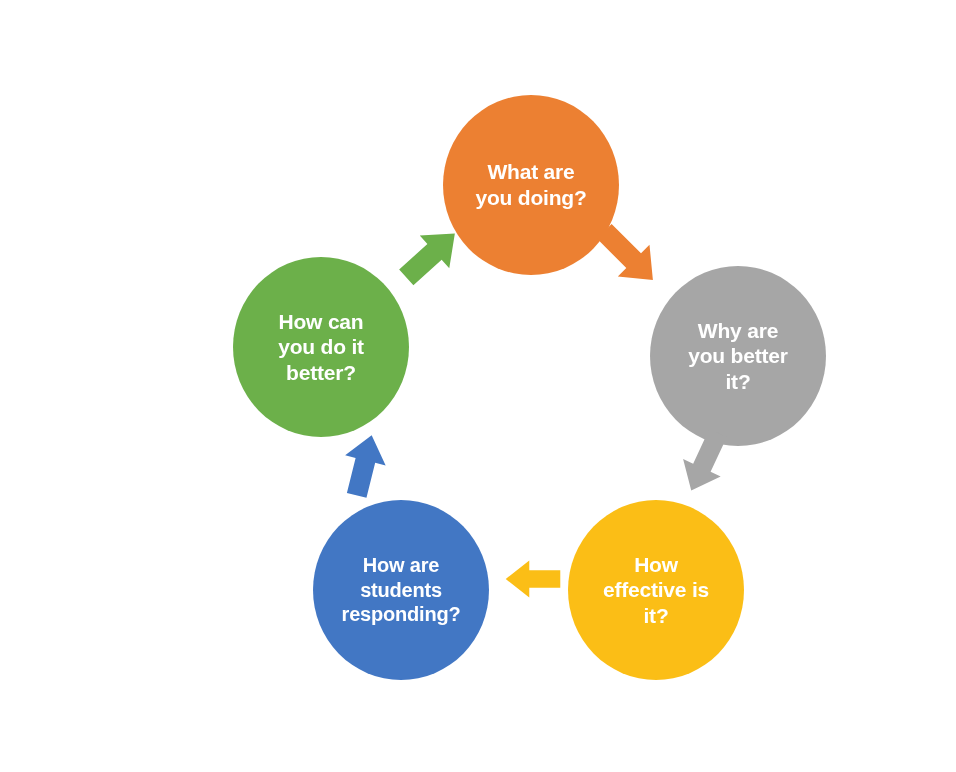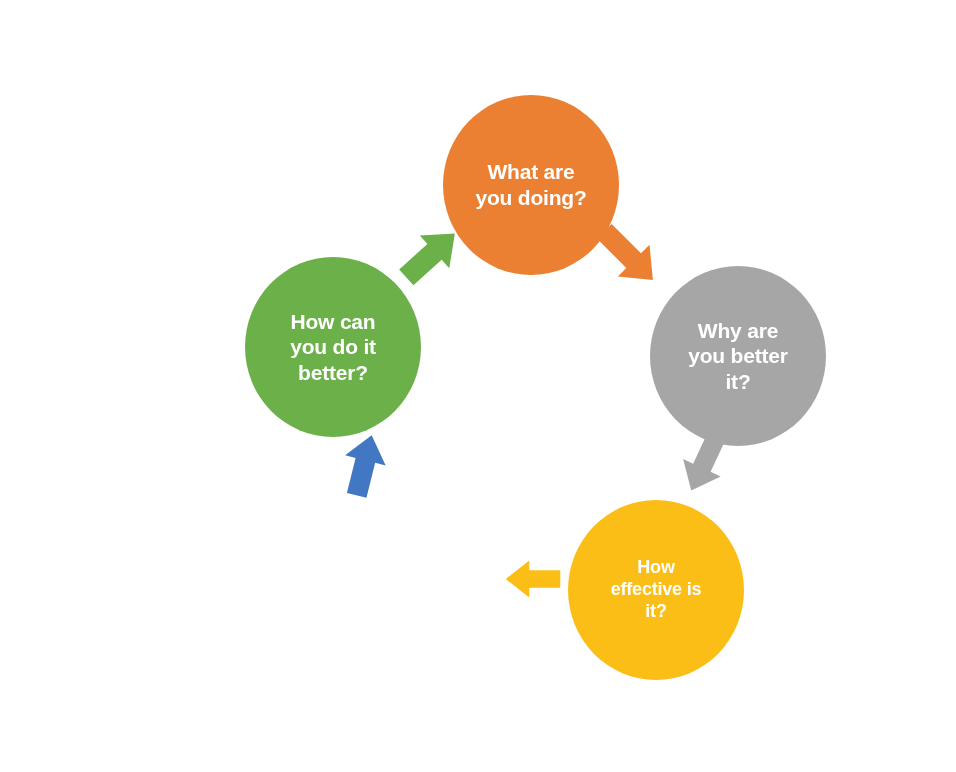--- a/index.html
+++ b/index.html
@@ -37,25 +37,25 @@
     letter-spacing: -0.2px;
     padding: 0 6px;
     white-space: pre-line;
     font-family: "Liberation Sans", sans-serif;
   }
   
   #node-what   { left: 443px; top:  95px; width: 176px; height: 180px; }
   #node-why    { left: 650px; top: 266px; width: 176px; height: 180px; }
   #node-effective { left: 568px; top: 500px; width: 176px; height: 180px; }
   #node-students  { left: 313px; top: 500px; width: 176px; height: 180px; }
-  #node-better    { left: 245px; top: 257px; width: 176px; height: 180px; align-items: center; }
+  #node-better    { left: 233px; top: 257px; width: 176px; height: 180px; align-items: center; }
 
   #node-what .node-label      { font-size: 21px; }
   #node-why .node-label       { font-size: 21px; }
-  #node-effective .node-label { font-size: 18px; }
+  #node-effective .node-label { font-size: 21px; }
   #node-students .node-label  { font-size: 20px; }
   #node-better .node-label    { font-size: 21px; }
 
   .arrow {
     position: absolute;
     overflow: visible;
   }
   #arrow-orange { left: 588px; top: 215px; }
   #arrow-gray   { left: 668px; top: 424px; }
   #arrow-yellow { left: 500px; top: 548px; }
@@ -77,20 +77,25 @@
 you better
 it?</span>
   </div>
 
   <div class="node" id="node-effective" style="background:#FBBE16">
     <span class="node-label">How
 effective is
 it?</span>
   </div>
 
+  <div class="node" id="node-students" style="background:#4277C4">
+    <span class="node-label">How are
+students
+responding?</span>
+  </div>
 
   <div class="node" id="node-better" style="background:#6CB04A">
     <span class="node-label">How can
 you do it
 better?</span>
   </div>
 
   <svg class="arrow" id="arrow-orange" width="80" height="80" viewBox="0 0 100 100">
     <g transform="rotate(135 50 50)">
       <path d="M50 6 L50 6 L78 40 L63 40 L63 92 L37 92 L37 40 L22 40 Z" fill="#EC8032"></path>

